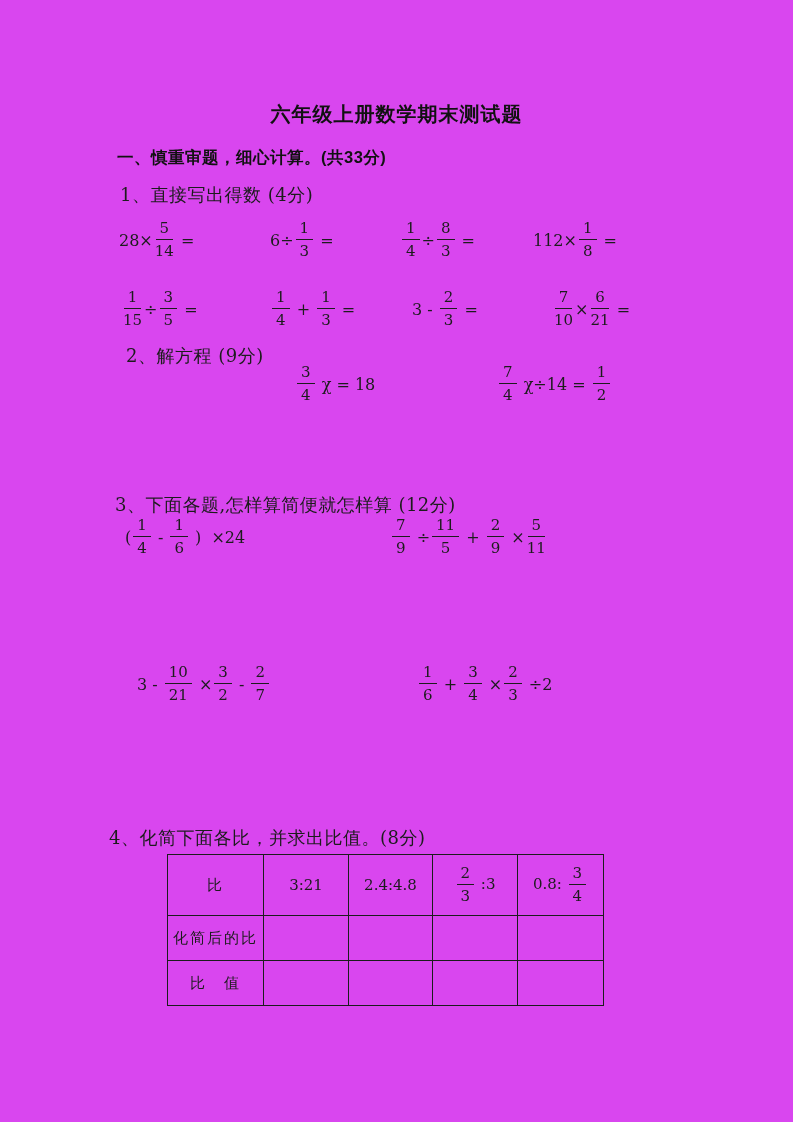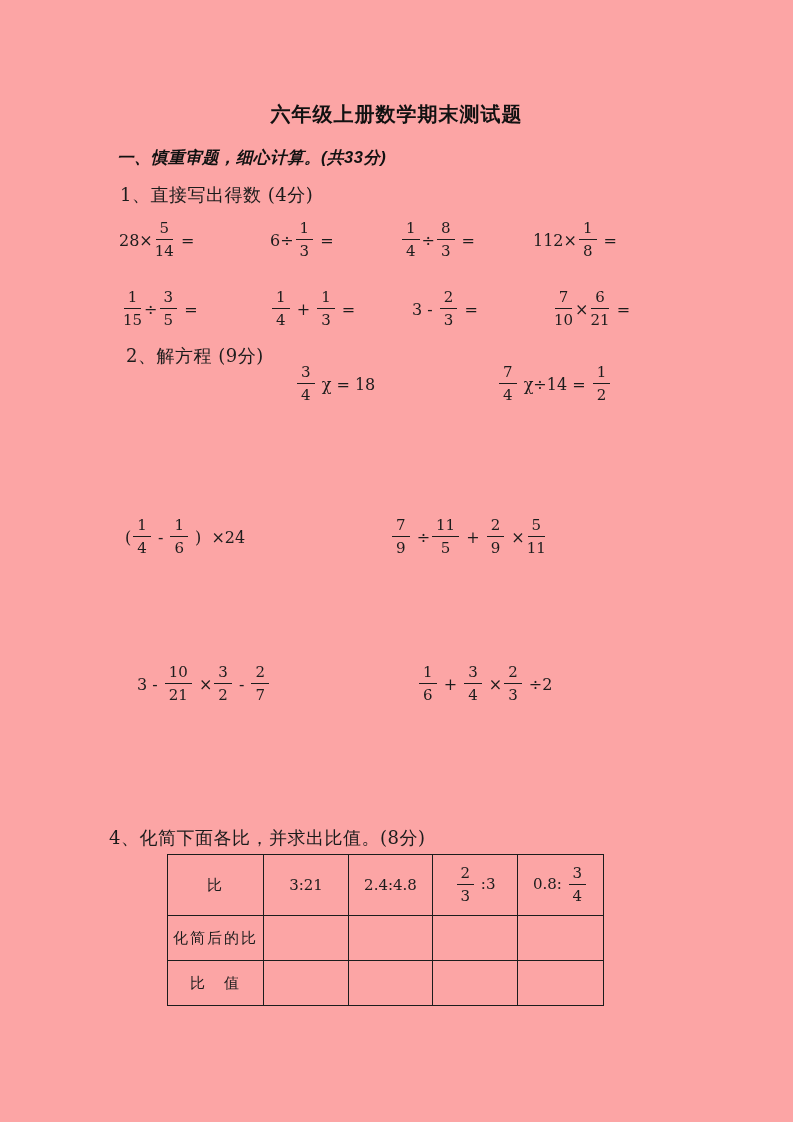--- a/index.html
+++ b/index.html
@@ -1,38 +1,37 @@
 <!DOCTYPE html>
 <html><head>
 <meta charset="utf-8">
 <style>
   html, body { margin:0; padding:0; background:#ffffff; }
   .page {
     position: relative;
     width: 793px;
     height: 1122px;
-    background: #fca5a5;
+    background: #d946ef;
     color: #1c1c1c;
     font-family: "DejaVu Serif", "Liberation Serif", serif;
     overflow: hidden;
   }
   .abs { position: absolute; }
   .doc-title {
     top: 101px; left: 0; width: 793px;
     text-align: center;
     font-family: "Liberation Sans", "DejaVu Sans", sans-serif;
     font-size: 20px; font-weight: bold; letter-spacing: 1px;
     color: #111;
   }
   .sec-heading {
     left: 117px; top: 147px;
     font-family: "Liberation Sans", "DejaVu Sans", sans-serif;
     font-size: 16.5px; font-weight: bold; color: #111;
     letter-spacing: 0.5px;
-    font-style: italic;
   }
   .q-label { font-size: 18px; color: #1c1c1c; letter-spacing: 0.5px; }
   .q1-label { left: 120px; top: 183px; }
   .q2-label { left: 126px; top: 344px; }
   .q3-label { left: 115px; top: 493px; }
   .q4-label { left: 109px; top: 826px; }
 
   .expr {
     position: absolute;
     height: 42px;
@@ -105,20 +104,21 @@
   <div class="expr q1r1-3"><span class="mtext">112×</span><span class="frac"><span class="num">1</span><span class="den">8</span></span><span class="mtext"> =</span></div>
   <div class="expr q1r2-0"><span class="frac"><span class="num">1</span><span class="den">15</span></span><span class="mtext">÷</span><span class="frac"><span class="num">3</span><span class="den">5</span></span><span class="mtext"> =</span></div>
   <div class="expr q1r2-1"><span class="frac"><span class="num">1</span><span class="den">4</span></span><span class="mtext"> + </span><span class="frac"><span class="num">1</span><span class="den">3</span></span><span class="mtext"> =</span></div>
   <div class="expr q1r2-2"><span class="mtext">3 - </span><span class="frac"><span class="num">2</span><span class="den">3</span></span><span class="mtext"> =</span></div>
   <div class="expr q1r2-3"><span class="frac"><span class="num">7</span><span class="den">10</span></span><span class="mtext">×</span><span class="frac"><span class="num">6</span><span class="den">21</span></span><span class="mtext"> =</span></div>
 
   <div class="abs q-label q2-label">2、解方程 (9分)</div>
   <div class="expr q2e-1"><span class="frac"><span class="num">3</span><span class="den">4</span></span><span class="mtext"> χ = 18</span></div>
   <div class="expr q2e-2"><span class="frac"><span class="num">7</span><span class="den">4</span></span><span class="mtext"> χ÷14 = </span><span class="frac"><span class="num">1</span><span class="den">2</span></span></div>
 
+  <div class="abs q-label q3-label">3、下面各题,怎样算简便就怎样算 (12分)</div>
   <div class="expr q3r1-0"><span class="mtext">(</span><span class="frac"><span class="num">1</span><span class="den">4</span></span><span class="mtext"> - </span><span class="frac"><span class="num">1</span><span class="den">6</span></span><span class="mtext"> )  ×24</span></div>
   <div class="expr q3r1-1"><span class="frac"><span class="num">7</span><span class="den">9</span></span><span class="mtext"> ÷</span><span class="frac"><span class="num">11</span><span class="den">5</span></span><span class="mtext"> + </span><span class="frac"><span class="num">2</span><span class="den">9</span></span><span class="mtext"> ×</span><span class="frac"><span class="num">5</span><span class="den">11</span></span></div>
   <div class="expr q3r2-0"><span class="mtext">3 - </span><span class="frac"><span class="num">10</span><span class="den">21</span></span><span class="mtext"> ×</span><span class="frac"><span class="num">3</span><span class="den">2</span></span><span class="mtext"> - </span><span class="frac"><span class="num">2</span><span class="den">7</span></span></div>
   <div class="expr q3r2-1"><span class="frac"><span class="num">1</span><span class="den">6</span></span><span class="mtext"> + </span><span class="frac"><span class="num">3</span><span class="den">4</span></span><span class="mtext"> ×</span><span class="frac"><span class="num">2</span><span class="den">3</span></span><span class="mtext"> ÷2</span></div>
 
   <div class="abs q-label q4-label">4、化简下面各比，并求出比值。(8分)</div>
 
   <table class="ratio-table">
     <colgroup>
       <col style="width:96px">

